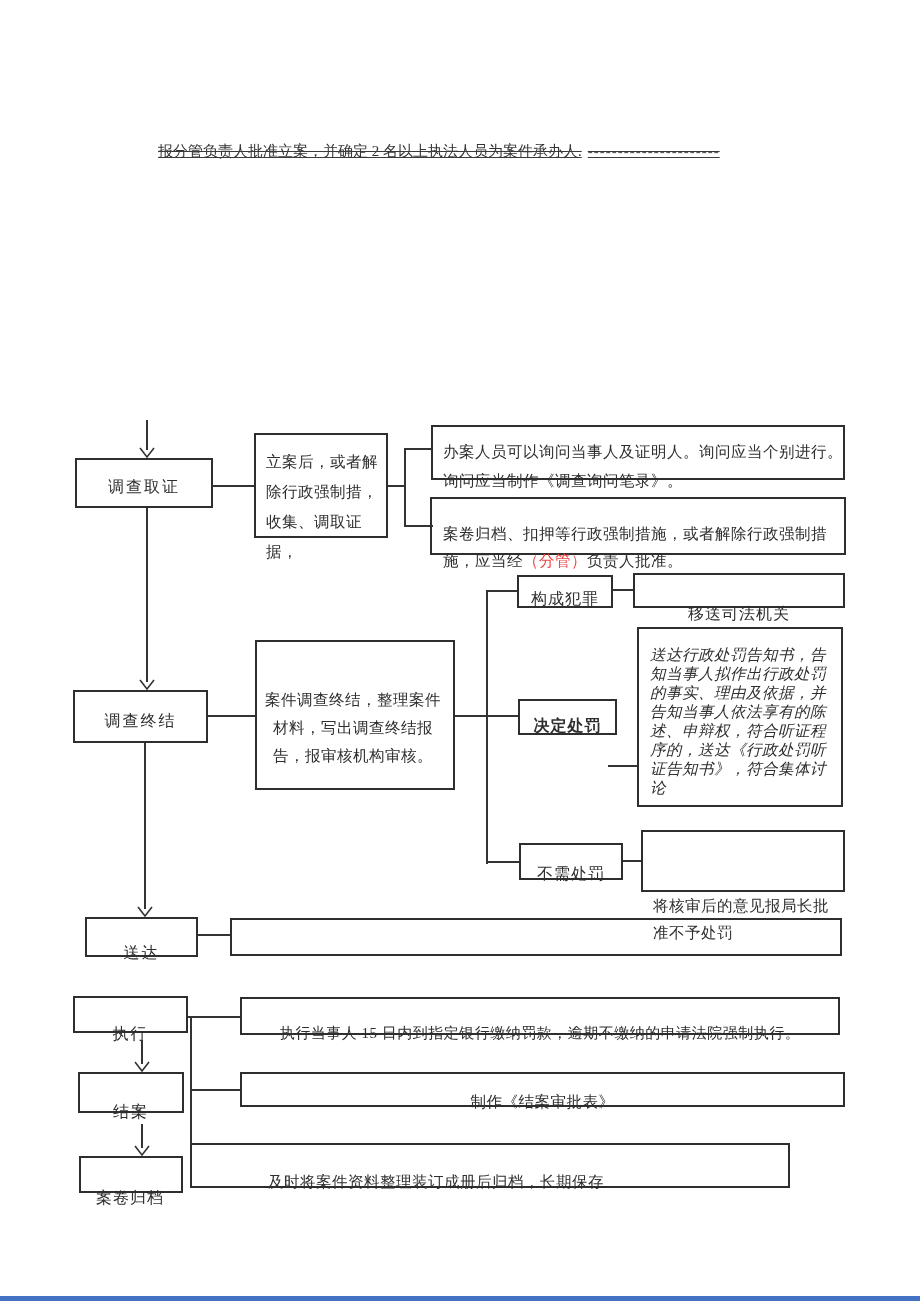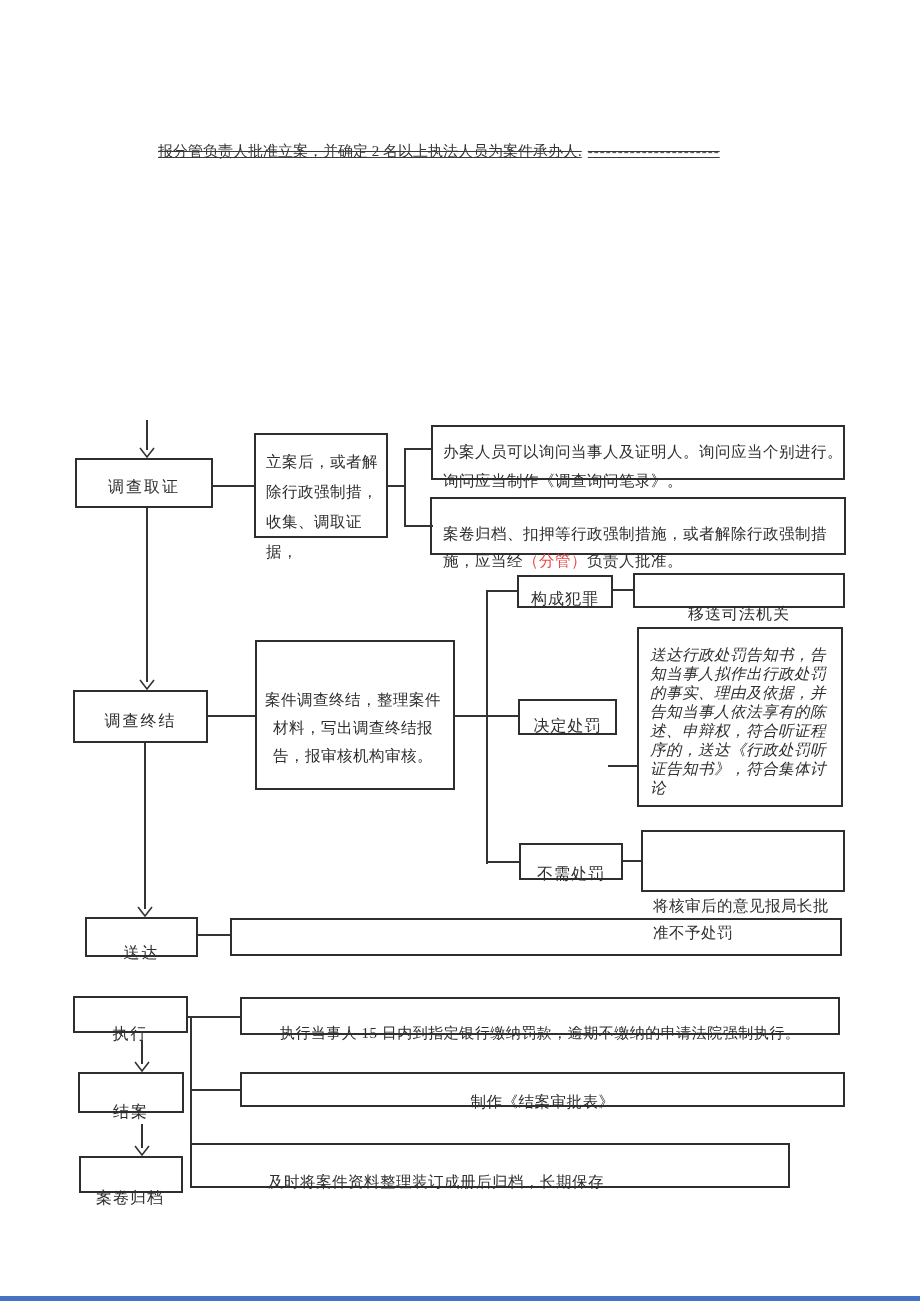--- a/index.html
+++ b/index.html
@@ -96,21 +96,21 @@
   <div class="hl" style="left:486px;top:590px;width:31px;"></div>
   <div class="hl" style="left:486px;top:861px;width:33px;"></div>
 
   <div class="box" style="left:517px;top:575px;width:96px;height:33px;"></div>
   <div class="lbl" style="left:517px;top:589px;width:96px;letter-spacing:1px;">构成犯罪</div>
   <div class="hl" style="left:613px;top:589px;width:20px;"></div>
   <div class="box" style="left:633px;top:573px;width:212px;height:35px;"></div>
   <div class="lbl" style="left:633px;top:592px;width:212px;letter-spacing:1px;margin-top:12px;">移送司法机关</div>
 
   <div class="box" style="left:518px;top:699px;width:99px;height:36px;"></div>
-  <div class="lbl" style="left:518px;top:716px;width:99px;letter-spacing:1px;">决定处罚</div>
+  <div class="lbl" style="left:518px;top:716px;width:99px;letter-spacing:1px;font-weight:bold;">决定处罚</div>
   <div class="hl" style="left:608px;top:765px;width:29px;"></div>
   <div class="box" style="left:637px;top:627px;width:206px;height:180px;"></div>
   <div class="txt" style="left:650px;top:645px;width:176px;line-height:19px;font-style:italic;">送达行政处罚告知书，告知当事人拟作出行政处罚的事实、理由及依据，并告知当事人依法享有的陈述、申辩权，符合听证程序的，送达《行政处罚听证告知书》，符合集体讨论</div>
 
   <div class="box" style="left:519px;top:843px;width:104px;height:37px;"></div>
   <div class="lbl" style="left:519px;top:864px;width:104px;letter-spacing:1px;">不需处罚</div>
   <div class="hl" style="left:623px;top:860px;width:18px;"></div>
   <div class="box" style="left:641px;top:830px;width:204px;height:62px;"></div>
   <div class="txt" style="left:653px;top:892px;width:186px;line-height:27px;">将核审后的意见报局长批准不予处罚</div>
 

